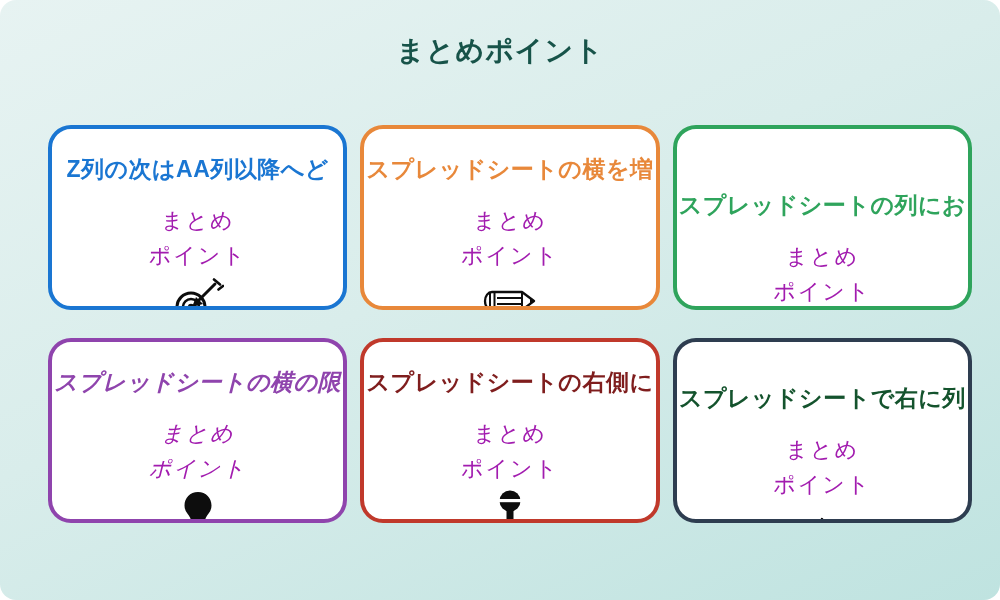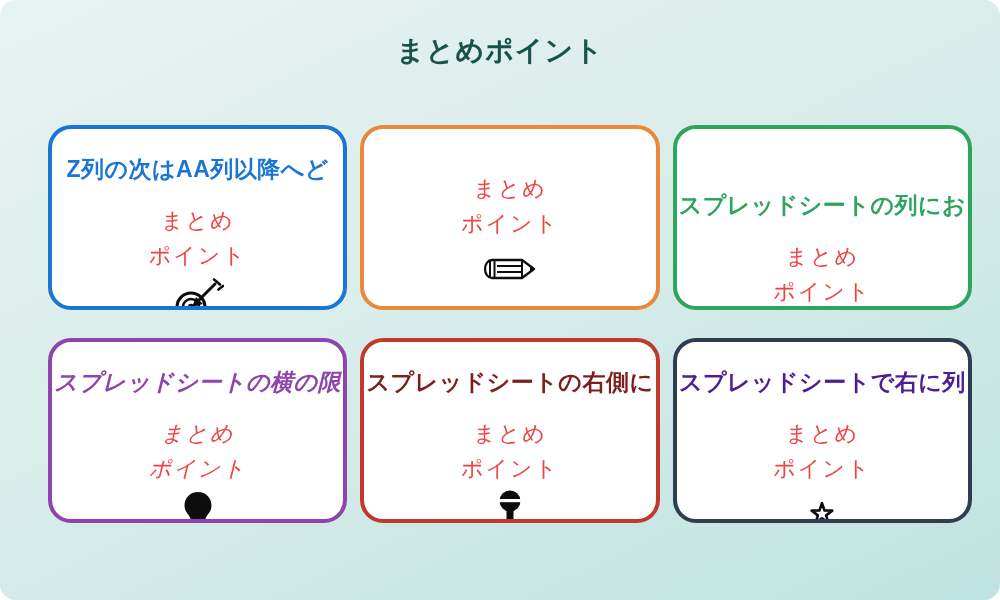--- a/index.html
+++ b/index.html
@@ -51,21 +51,21 @@
     line-height: 32px;
     font-weight: bold;
     letter-spacing: 0.5px;
     white-space: nowrap;
   }
   .card-body {
     margin-top: 18px;
     font-size: 22px;
     line-height: 35px;
     letter-spacing: 2px;
-    color: #ef4444;
+    color: #a21caf;
   }
   .card-icon {
     margin-top: 4px;
     height: 48px;
     display: flex;
     align-items: center;
     justify-content: center;
   }
   .card-icon svg { display: block; }
 </style>
@@ -90,20 +90,21 @@
           <circle cx="19" cy="29" r="3.2" fill="#0d0d0d"></circle>
           <line x1="43" y1="6" x2="25" y2="24" stroke="#0d0d0d" stroke-width="3" stroke-linecap="round"></line>
           <polygon points="20,29 31,26 24,19" fill="#0d0d0d"></polygon>
           <line x1="42" y1="1.5" x2="48" y2="6.5" stroke="#0d0d0d" stroke-width="2.6" stroke-linecap="round"></line>
           <line x1="46.5" y1="11.5" x2="51" y2="8" stroke="#0d0d0d" stroke-width="2.6" stroke-linecap="round"></line>
         </svg>
       </div>
     </div>
 
     <div class="card" style="border-color: rgb(232, 136, 58);">
+      <div class="card-title" style="color: rgb(232, 136, 58);">スプレッドシートの横を増</div>
       <div class="card-body">
         <div>まとめ</div>
         <div>ポイント</div>
       </div>
       <div class="card-icon">
         <svg width="60" height="28" viewBox="0 0 60 28">
           <path d="M12,5 h30 l12,9 -12,9 h-30 a7,9 0 0 1 0,-18 z" fill="#fff" stroke="#0d0d0d" stroke-width="2.3" stroke-linejoin="round"></path>
           <line x1="10" y1="5.5" x2="10" y2="22.5" stroke="#0d0d0d" stroke-width="2"></line>
           <line x1="14.5" y1="5" x2="14.5" y2="23" stroke="#0d0d0d" stroke-width="2"></line>
           <line x1="42" y1="5" x2="42" y2="23" stroke="#0d0d0d" stroke-width="2"></line>
@@ -156,21 +157,21 @@
           <circle cx="13" cy="11" r="10.5" fill="#0d0d0d"></circle>
           <rect x="2" y="9" width="22" height="3.2" fill="#ffffff"></rect>
           <path d="M9.5,20 h7 v23 l-2,2.5 h-3 l-2,-2.5 z" fill="#0d0d0d"></path>
           <rect x="16.5" y="32" width="5.5" height="3.6" fill="#0d0d0d"></rect>
           <rect x="16.5" y="39" width="5.5" height="3.6" fill="#0d0d0d"></rect>
         </svg>
       </div>
     </div>
 
     <div class="card" style="border-color: rgb(46, 61, 80);">
-      <div class="card-title" style="color: #4c1d95;">スプレッドシートで右に列</div>
+      <div class="card-title" style="color: #14532d; margin-top: 16px;">スプレッドシートで右に列</div>
       <div class="card-body">
         <div>まとめ</div>
         <div>ポイント</div>
       </div>
       <div class="card-icon">
         <svg width="26" height="26" viewBox="0 0 24 24">
           <polygon points="12,2 14.35,8.76 21.51,8.91 15.8,13.24 17.88,20.09 12,16 6.12,20.09 8.2,13.24 2.49,8.91 9.65,8.76" fill="#ffffff" stroke="#0d0d0d" stroke-width="2.4" stroke-linejoin="round"></polygon>
         </svg>
       </div>
     </div>

